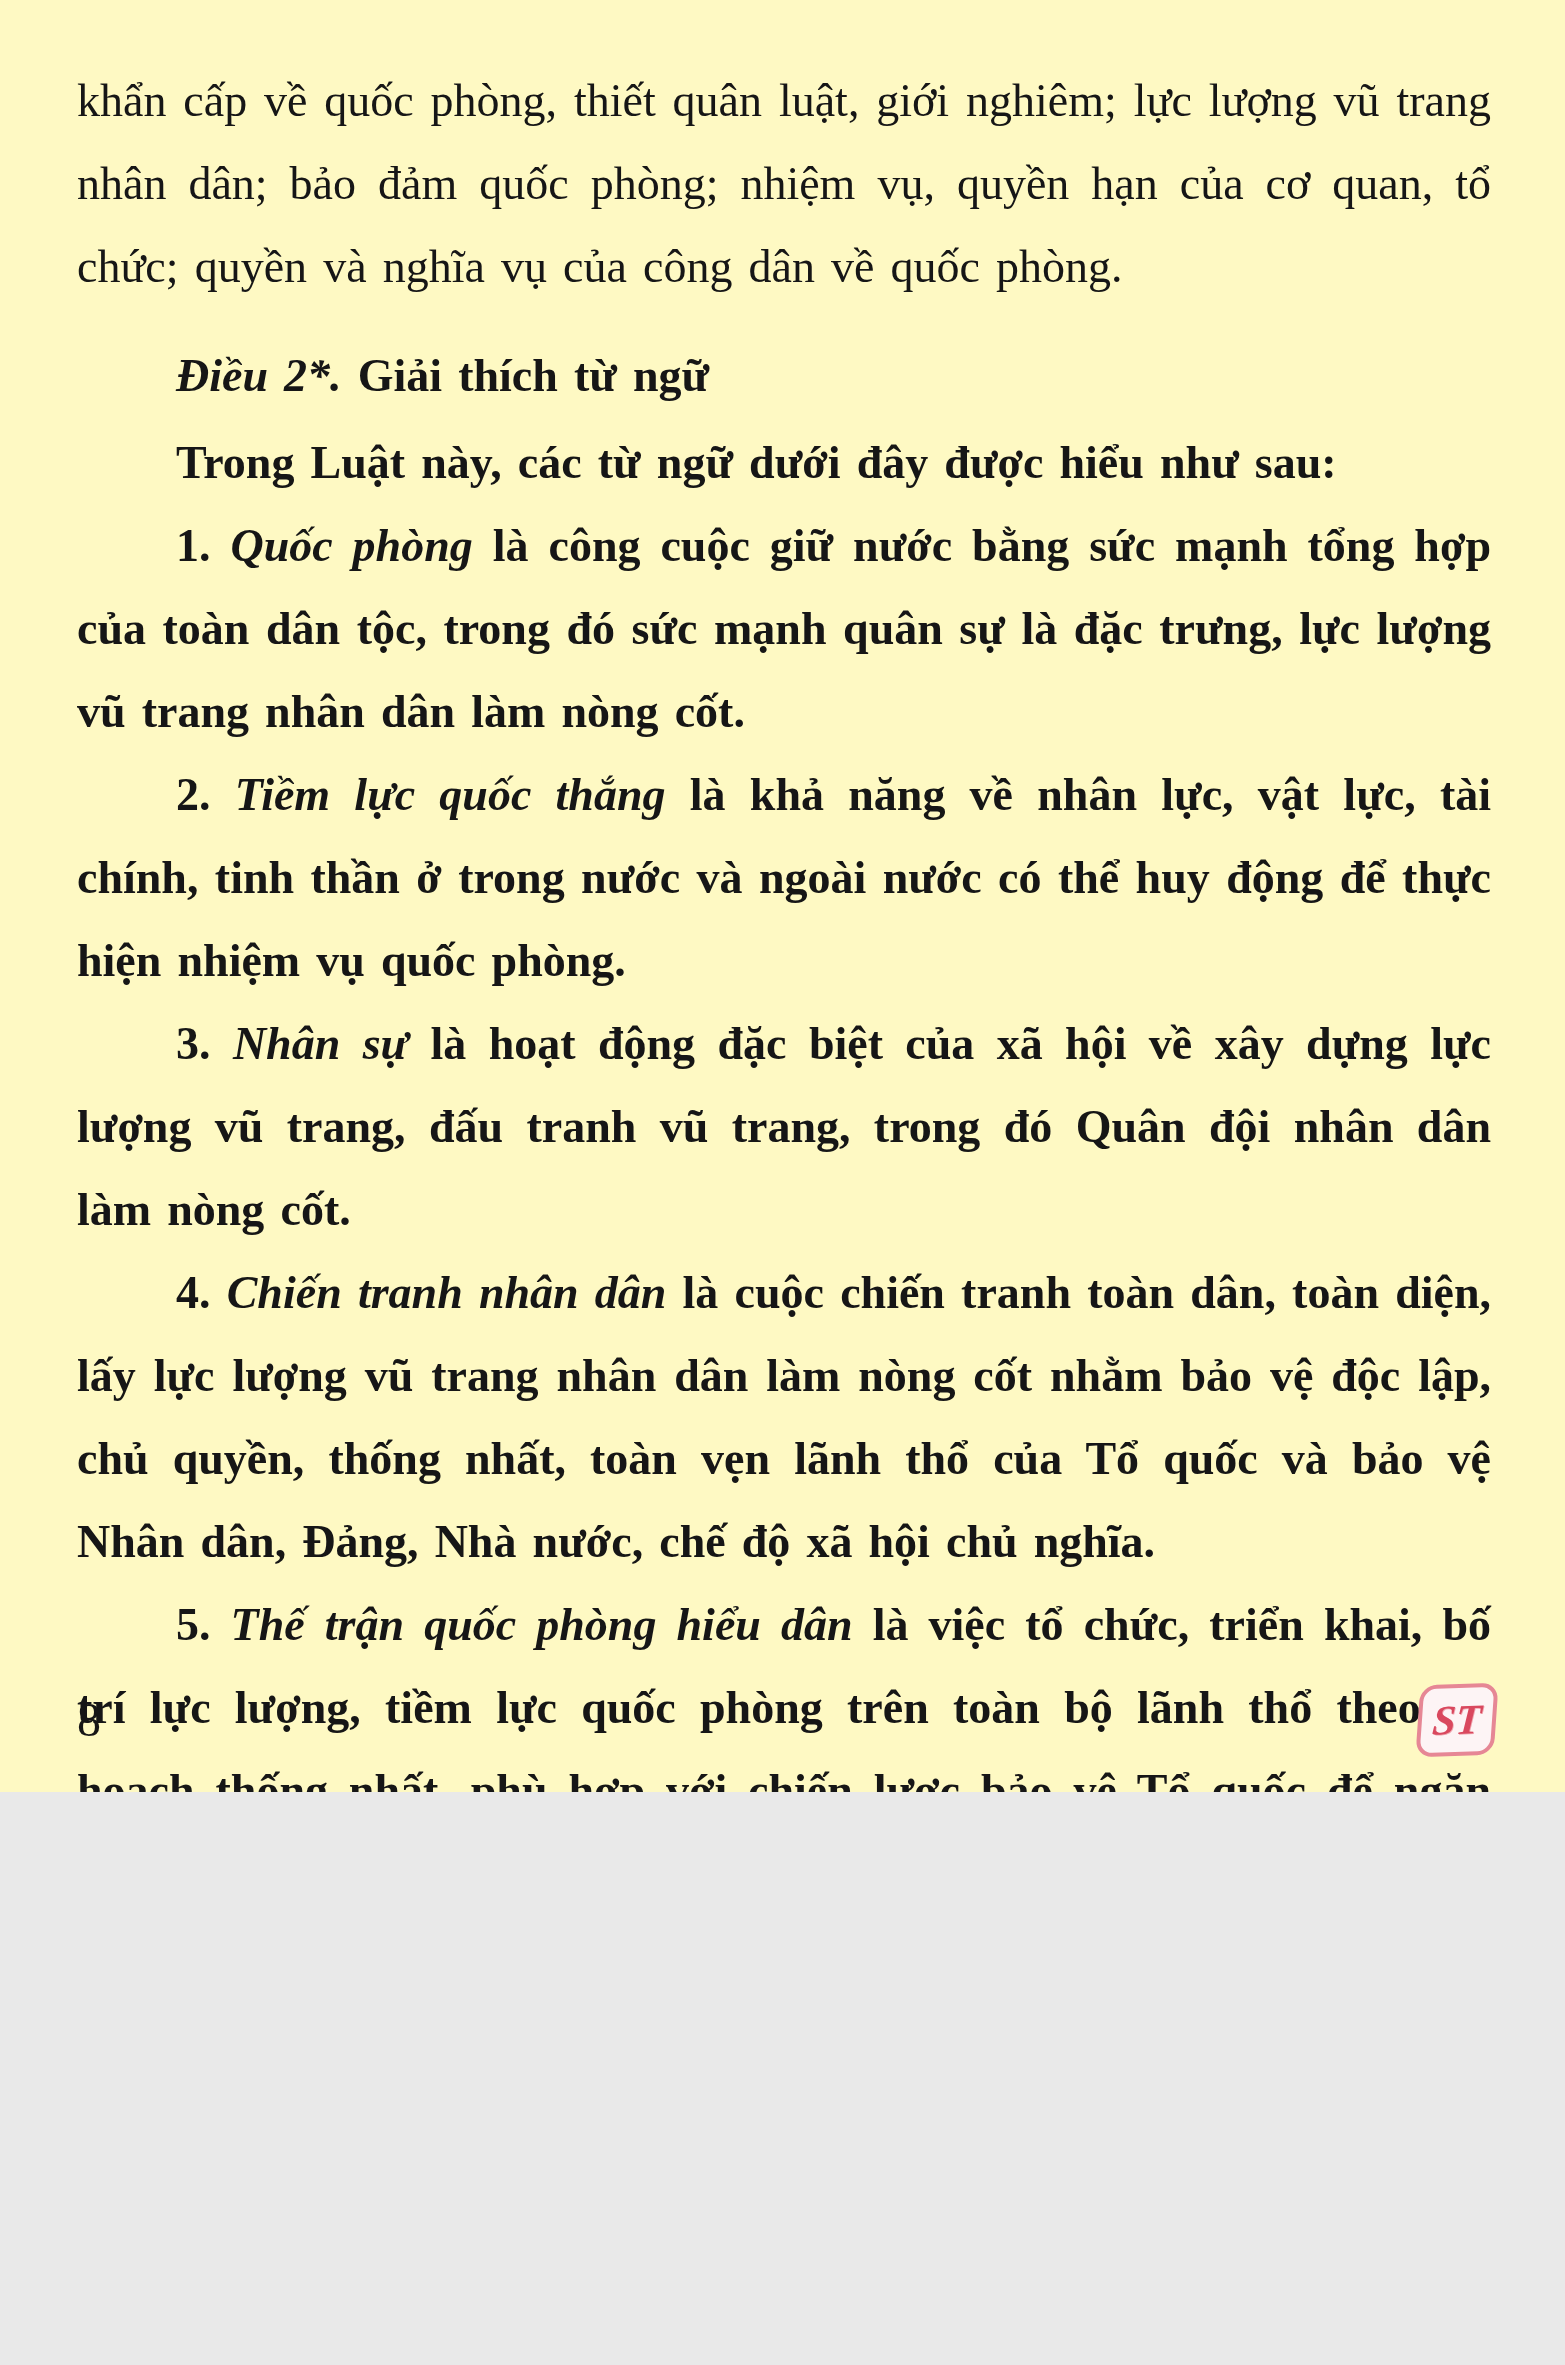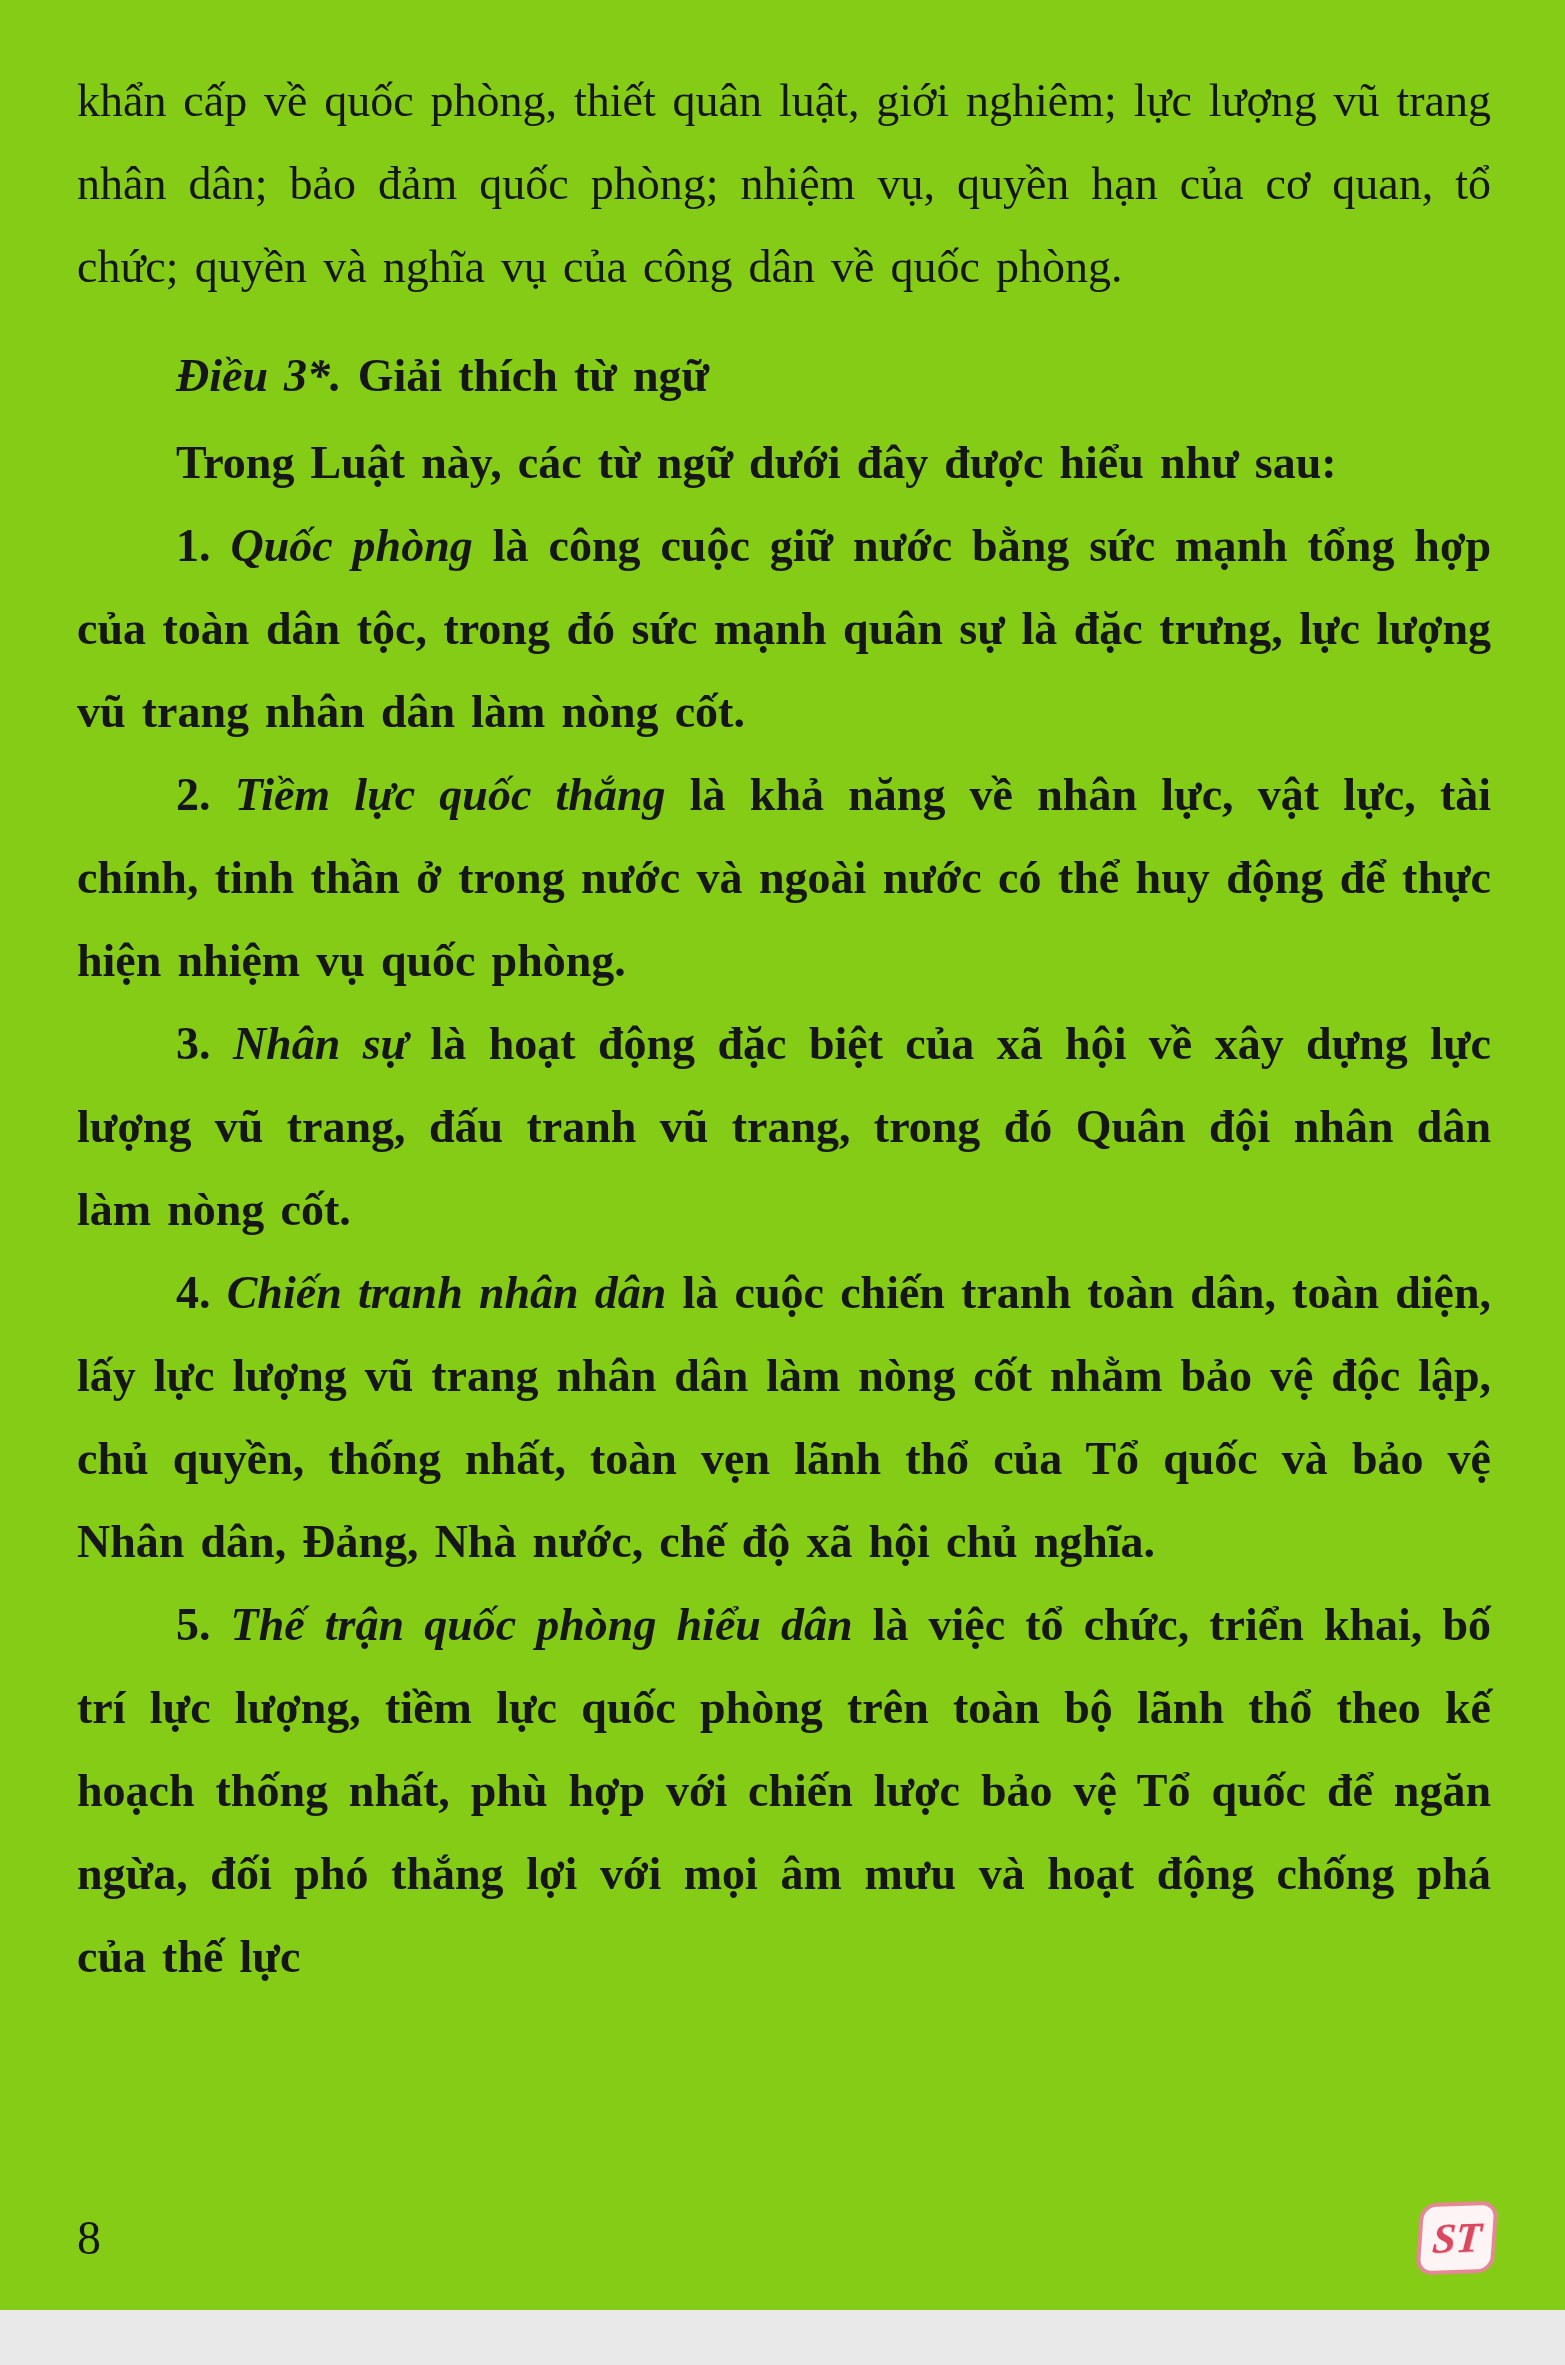--- a/index.html
+++ b/index.html
@@ -3,22 +3,22 @@
 <meta charset="utf-8">
 <style>
   html, body {
     margin: 0;
     padding: 0;
     background: #e9e9e9;
   }
   .page {
     position: relative;
     width: 1565px;
-    height: 2310px;
-    background: #84cc16;
+    height: 1792px;
+    background: #fef9c3;
     overflow: hidden;
     font-family: "Liberation Serif", serif;
     color: #161616;
     box-sizing: border-box;
   }
   .text-block {
     position: absolute;
     top: 59px;
     left: 77px;
     right: 74px;
@@ -91,21 +91,21 @@
 </head>
 <body>
 
 <div class="page">
 
   <div class="text-block">
 
     <p class="para">khẩn cấp về quốc phòng, thiết quân luật, giới nghiêm; lực lượng vũ trang nhân dân; bảo đảm quốc phòng; nhiệm vụ, quyền hạn của cơ quan, tổ chức; quyền và nghĩa vụ của công dân về quốc phòng.</p>
 
     <p class="para heading">
-      <span class="bold-italic">Điều 3*.</span><span class="bold"> Giải thích từ ngữ</span>
+      <span class="bold-italic">Điều 2*.</span><span class="bold"> Giải thích từ ngữ</span>
     </p>
 
     <p class="para indent">Trong Luật này, các từ ngữ dưới đây được hiểu như sau:</p>
 
     <p class="para indent">
       <span>1. </span><span class="italic">Quốc phòng</span><span> là công cuộc giữ nước bằng sức mạnh tổng hợp của toàn dân tộc, trong đó sức mạnh quân sự là đặc trưng, lực lượng vũ trang nhân dân làm nòng cốt.</span>
     </p>
 
     <p class="para indent">
       <span>2. </span><span class="italic">Tiềm lực quốc thắng</span><span> là khả năng về nhân lực, vật lực, tài chính, tinh thần ở trong nước và ngoài nước có thể huy động để thực hiện nhiệm vụ quốc phòng.</span>

